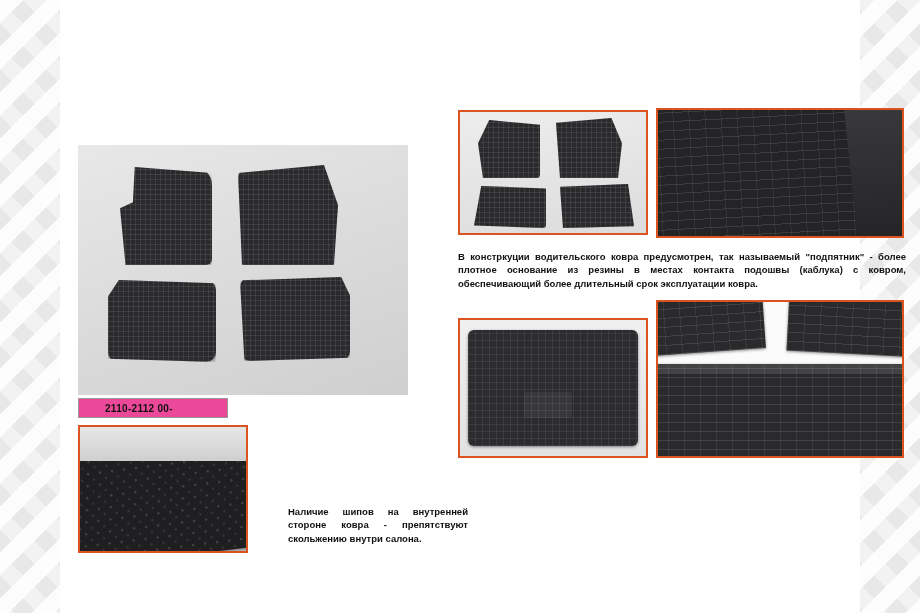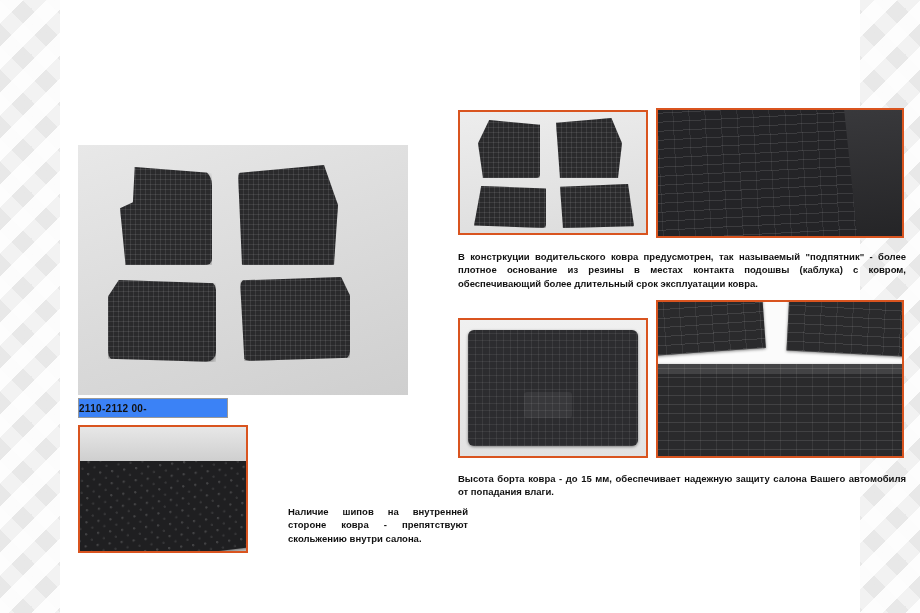--- a/index.html
+++ b/index.html
@@ -84,26 +84,27 @@
   #main-photo .mat { box-shadow: 0 2px 5px rgba(0,0,0,0.4); }
 
   
   #code-label {
     position: absolute;
     left: 18px;
     top: 398px;
     width: 150px;
     height: 20px;
     border: 1px solid #999;
-    background: #3b82f6;
+    background: #ec4899;
     font-size: 10px;
     font-weight: bold;
     color: #111;
     display: flex;
     align-items: center;
+    padding-left: 26px;
     box-sizing: border-box;
     letter-spacing: 0.3px;
   }
 
   
   #spikes-photo {
     left: 18px;
     top: 425px;
     width: 170px;
     height: 128px;
@@ -245,16 +246,15 @@
 
       <div class="mat wide" style="left:-10px; top:-8px; width:116px; height:58px; border-radius:0; transform:rotate(-4deg);"></div>
 
       <div class="mat wide" style="left:130px; top:-10px; width:130px; height:62px; border-radius:0; transform:rotate(3deg);"></div>
 
       <div class="mat wide" style="left:-6px; top:62px; width:262px; height:104px; border-radius:0;">
         <div style="position:absolute; left:0; top:0; width:100%; height:10px; background:rgba(255,255,255,0.12);"></div>
       </div>
     </div>
 
-    <div class="caption" id="caption-height">Высота  борта ковра  -  до 15 мм, обеспечивает надежную защиту салона Вашего автомобиля от попадания влаги.</div>
 
   </div>
 </div>
 
 </body></html>

